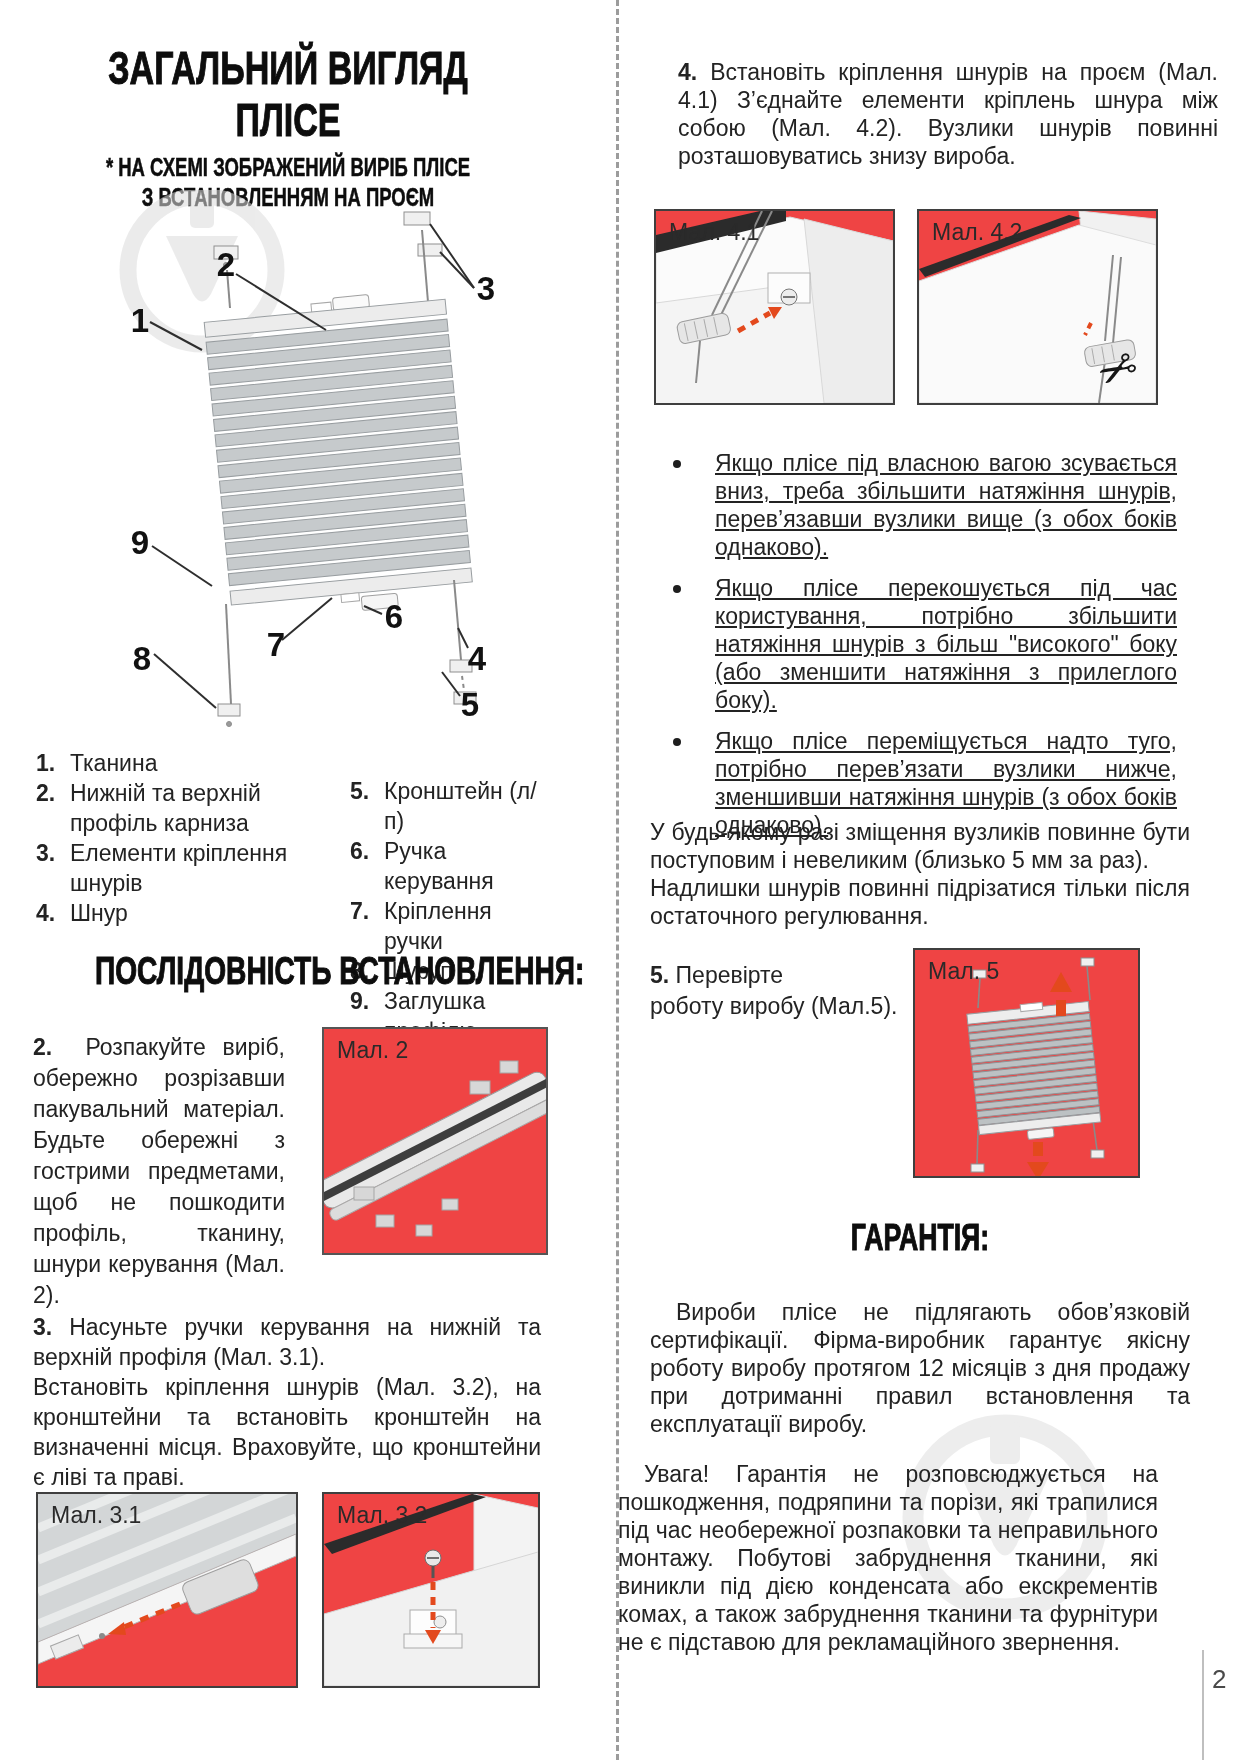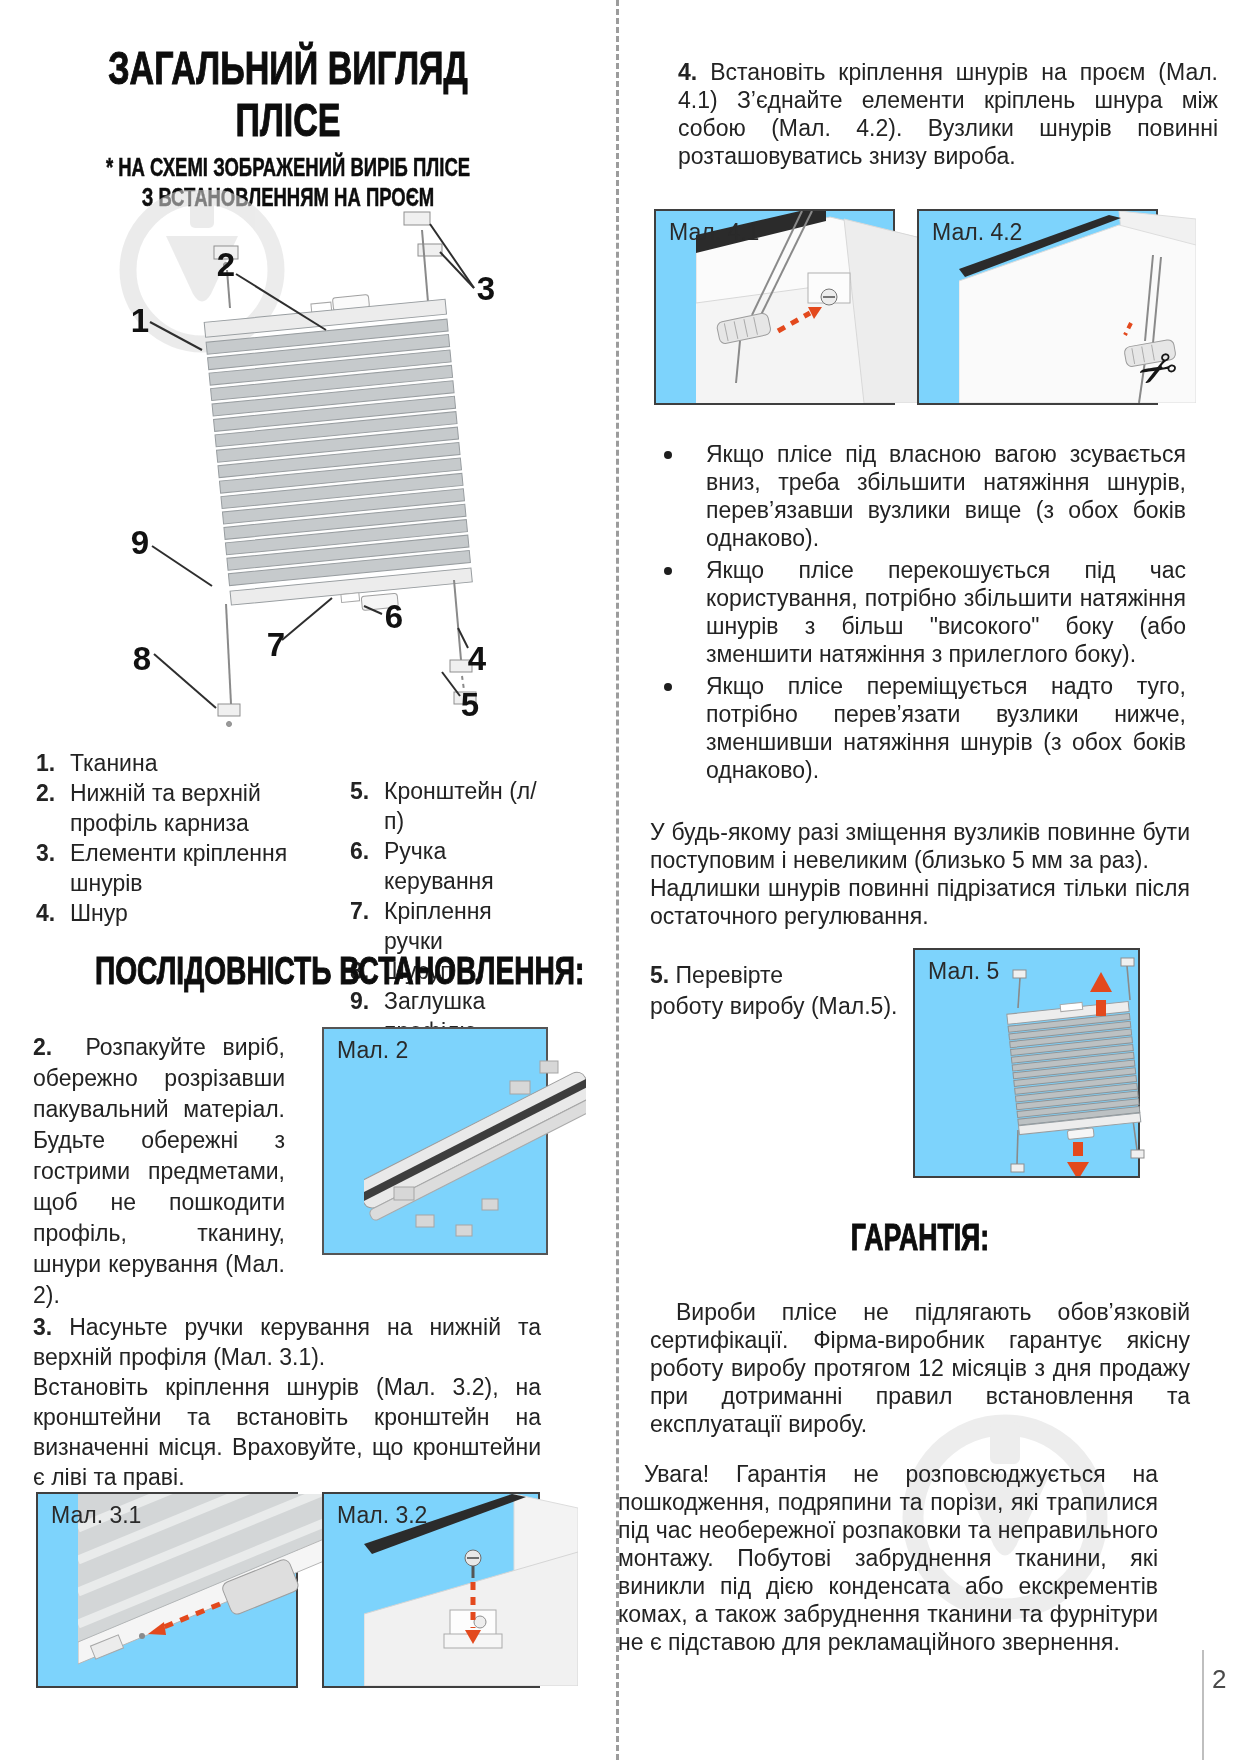--- a/index.html
+++ b/index.html
@@ -9,27 +9,27 @@
   .hd{font-weight:700;color:#0d0d0d;text-align:center;}
   .cond{display:block;transform:scaleX(0.74);transform-origin:50% 50%;white-space:nowrap;
         -webkit-text-stroke:1px #0d0d0d;}
   .title{font-size:46px;line-height:52px;}
   .subtitle{font-size:25px;line-height:30px;-webkit-text-stroke:0.5px #0d0d0d;}
   .seqhd{font-size:38px;line-height:42px;}
   .warrhd{font-size:36px;line-height:40px;}
   .bodyL{font-size:23px;line-height:31px;text-align:justify;}
   .bodyR{font-size:23px;line-height:28px;text-align:justify;}
   .stepnum{font-weight:700;}
-  .fig{position:absolute;background:#7dd3fc;border:2px solid #3f3f3f;box-sizing:border-box;padding-left:40px;}
+  .fig{position:absolute;background:#ef4444;border:2px solid #3f3f3f;box-sizing:border-box;}
   .figlabel{position:absolute;top:8px;left:13px;font-size:23px;color:#2a2a2a;z-index:3;}
   ul.legend{list-style:none;margin:0;padding:0;font-size:23px;line-height:30px;}
   ul.legend li{padding-left:34px;}
   ul.legend b{display:inline-block;width:34px;margin-left:-34px;}
   ul.bullets{list-style:none;margin:0;padding:0;}
-  ul.bullets li{position:relative;padding-left:52px;margin:4px;}
+  ul.bullets li{position:relative;padding-left:52px;margin:13px;text-decoration:underline;}
   ul.bullets li::before{content:"";position:absolute;left:10px;top:11px;width:8px;height:8px;
         border-radius:50%;background:#1e1e1e;}
   .indent{text-indent:26px;}
   .divider{position:absolute;left:616px;top:0;height:1760px;width:0;
         border-left:3px dashed #9c9c9c;}
   .pnline{position:absolute;left:1202px;top:1650px;width:2px;height:110px;background:#bfbfbf;}
   svg{display:block;}
   svg text.callout{font-family:"Liberation Sans","DejaVu Sans",sans-serif;font-weight:700;
         font-size:33px;fill:#111;}
   svg text.figtxt{font-family:"Liberation Sans","DejaVu Sans",sans-serif;}

